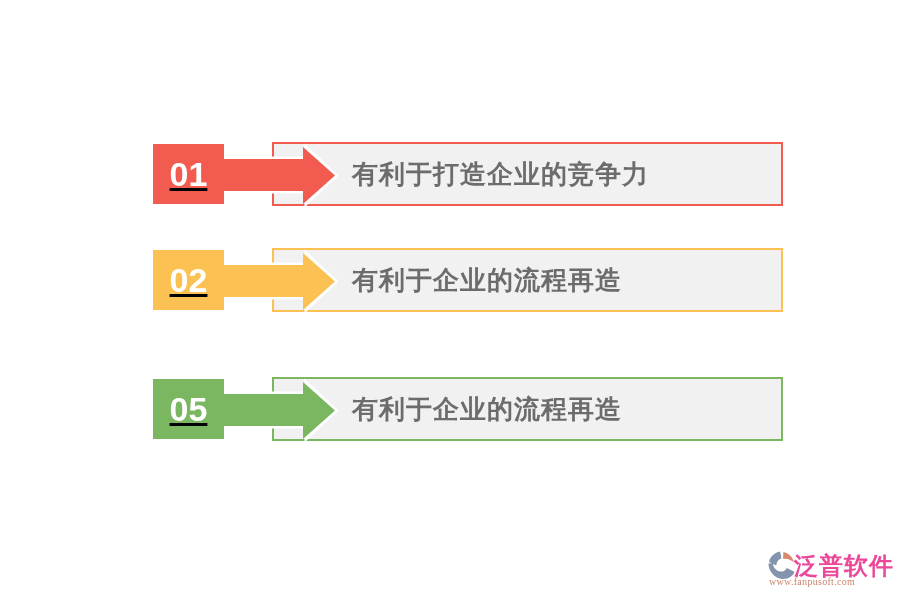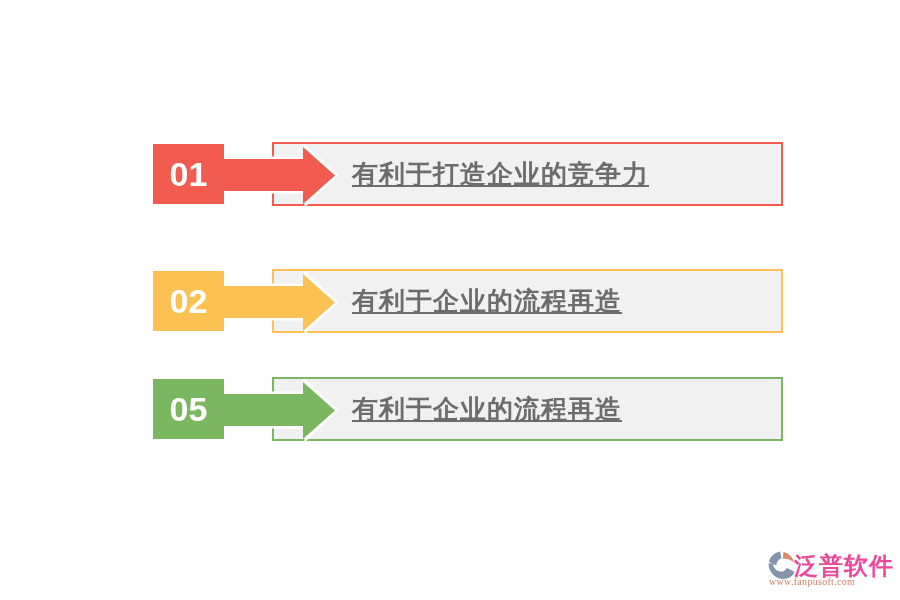--- a/index.html
+++ b/index.html
@@ -2,27 +2,27 @@
 <html><head>
 <meta charset="utf-8">
 <style>
   html,body{margin:0;padding:0;background:#ffffff;}
   .canvas{position:relative;width:900px;height:600px;background:#ffffff;overflow:hidden;
           font-family:"Liberation Sans","DejaVu Sans",sans-serif;}
 
   .row{position:absolute;left:153px;width:630px;height:64px;}
 
   .numbox{position:absolute;left:0;top:2px;width:71px;height:60px;
-          display:flex;align-items:center;justify-content:center;}
+          display:flex;align-items:center;justify-content:center;text-decoration:underline;}
   .numbox span{color:#ffffff;font-size:34px;font-weight:700;line-height:1;}
 
   .box{position:absolute;left:119px;top:0;width:511px;height:64px;box-sizing:border-box;
        border:2px solid;background:#f1f1f1;display:flex;align-items:center;}
   .box .label{padding-left:78px;font-size:26px;font-weight:700;color:#6c6c6c;
-              letter-spacing:1px;white-space:nowrap;text-decoration:underline;}
+              letter-spacing:1px;white-space:nowrap;}
 
   .arrow{position:absolute;left:71px;top:0;overflow:visible;z-index:3;}
   .arrow .halo{fill:#ffffff;}
 
   .watermark{position:absolute;}
   .wm-icon{position:absolute;left:768px;top:551px;width:27px;height:29px;}
   .wm-brand{position:absolute;left:794px;top:550px;font-size:24px;font-weight:700;
             font-family:"Liberation Serif","DejaVu Serif",serif;letter-spacing:1px;white-space:nowrap;}
   .wm-url{position:absolute;left:769px;top:576px;font-size:10px;
           font-family:"Liberation Serif","DejaVu Serif",serif;letter-spacing:0.3px;white-space:nowrap;}
@@ -38,21 +38,21 @@
     </div>
     <div class="box" style="border-color: rgb(241, 91, 80);">
       <span class="label">有利于打造企业的竞争力</span>
     </div>
     <svg class="arrow" width="120" height="64">
       <polygon class="halo" points="0,14.5 80.5,14.5 80.5,1.5 114.5,33.5 80.5,65.5 80.5,51.5 0,51.5"></polygon>
       <polygon points="0,17 79,17 79,5 111,33.5 79,62 79,49 0,49" fill="#f15b50"></polygon>
     </svg>
   </div>
 
-  <div class="row" style="top:269px">
+  <div class="row" style="top:248px">
     <div class="numbox" style="background: rgb(251, 193, 83);">
       <span>02</span>
     </div>
     <div class="box" style="border-color: rgb(251, 193, 83);">
       <span class="label">有利于企业的流程再造</span>
     </div>
     <svg class="arrow" width="120" height="64">
       <polygon class="halo" points="0,14.5 80.5,14.5 80.5,1.5 114.5,33.5 80.5,65.5 80.5,51.5 0,51.5"></polygon>
       <polygon points="0,17 79,17 79,5 111,33.5 79,62 79,49 0,49" fill="#fbc153"></polygon>
     </svg>

